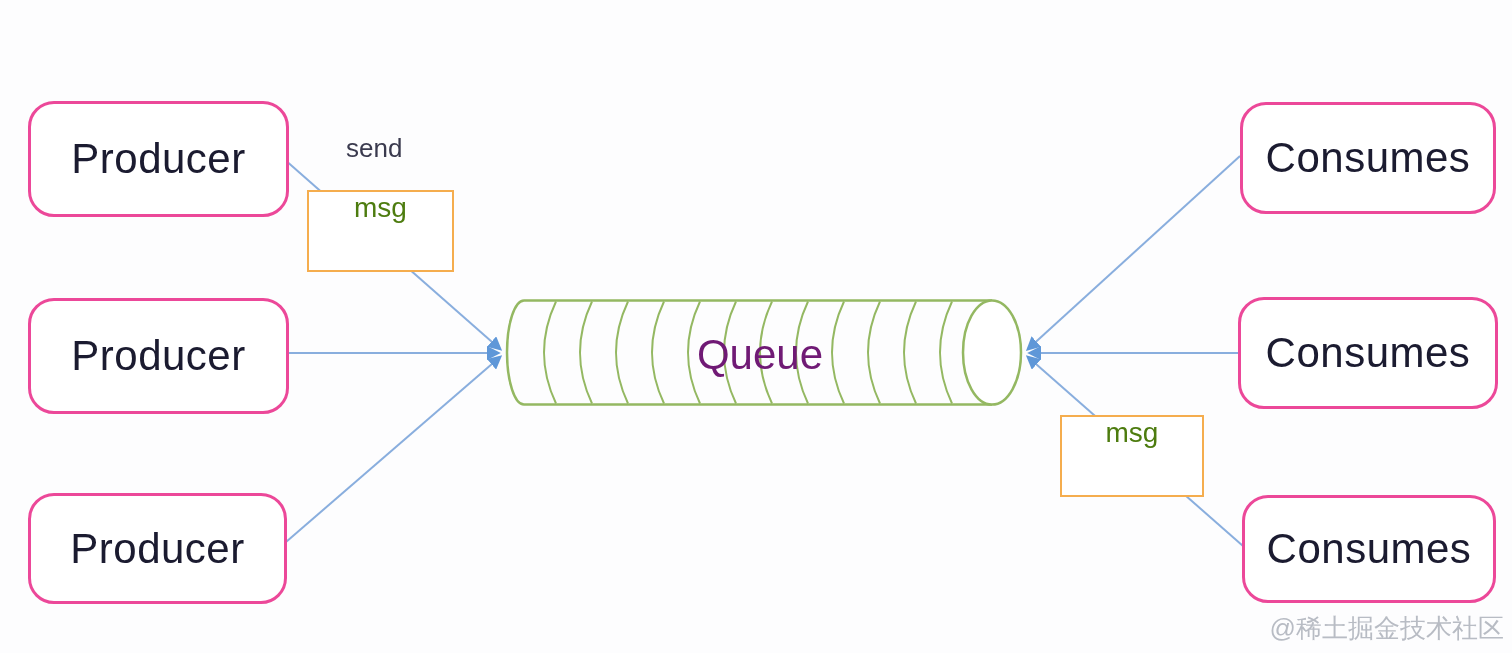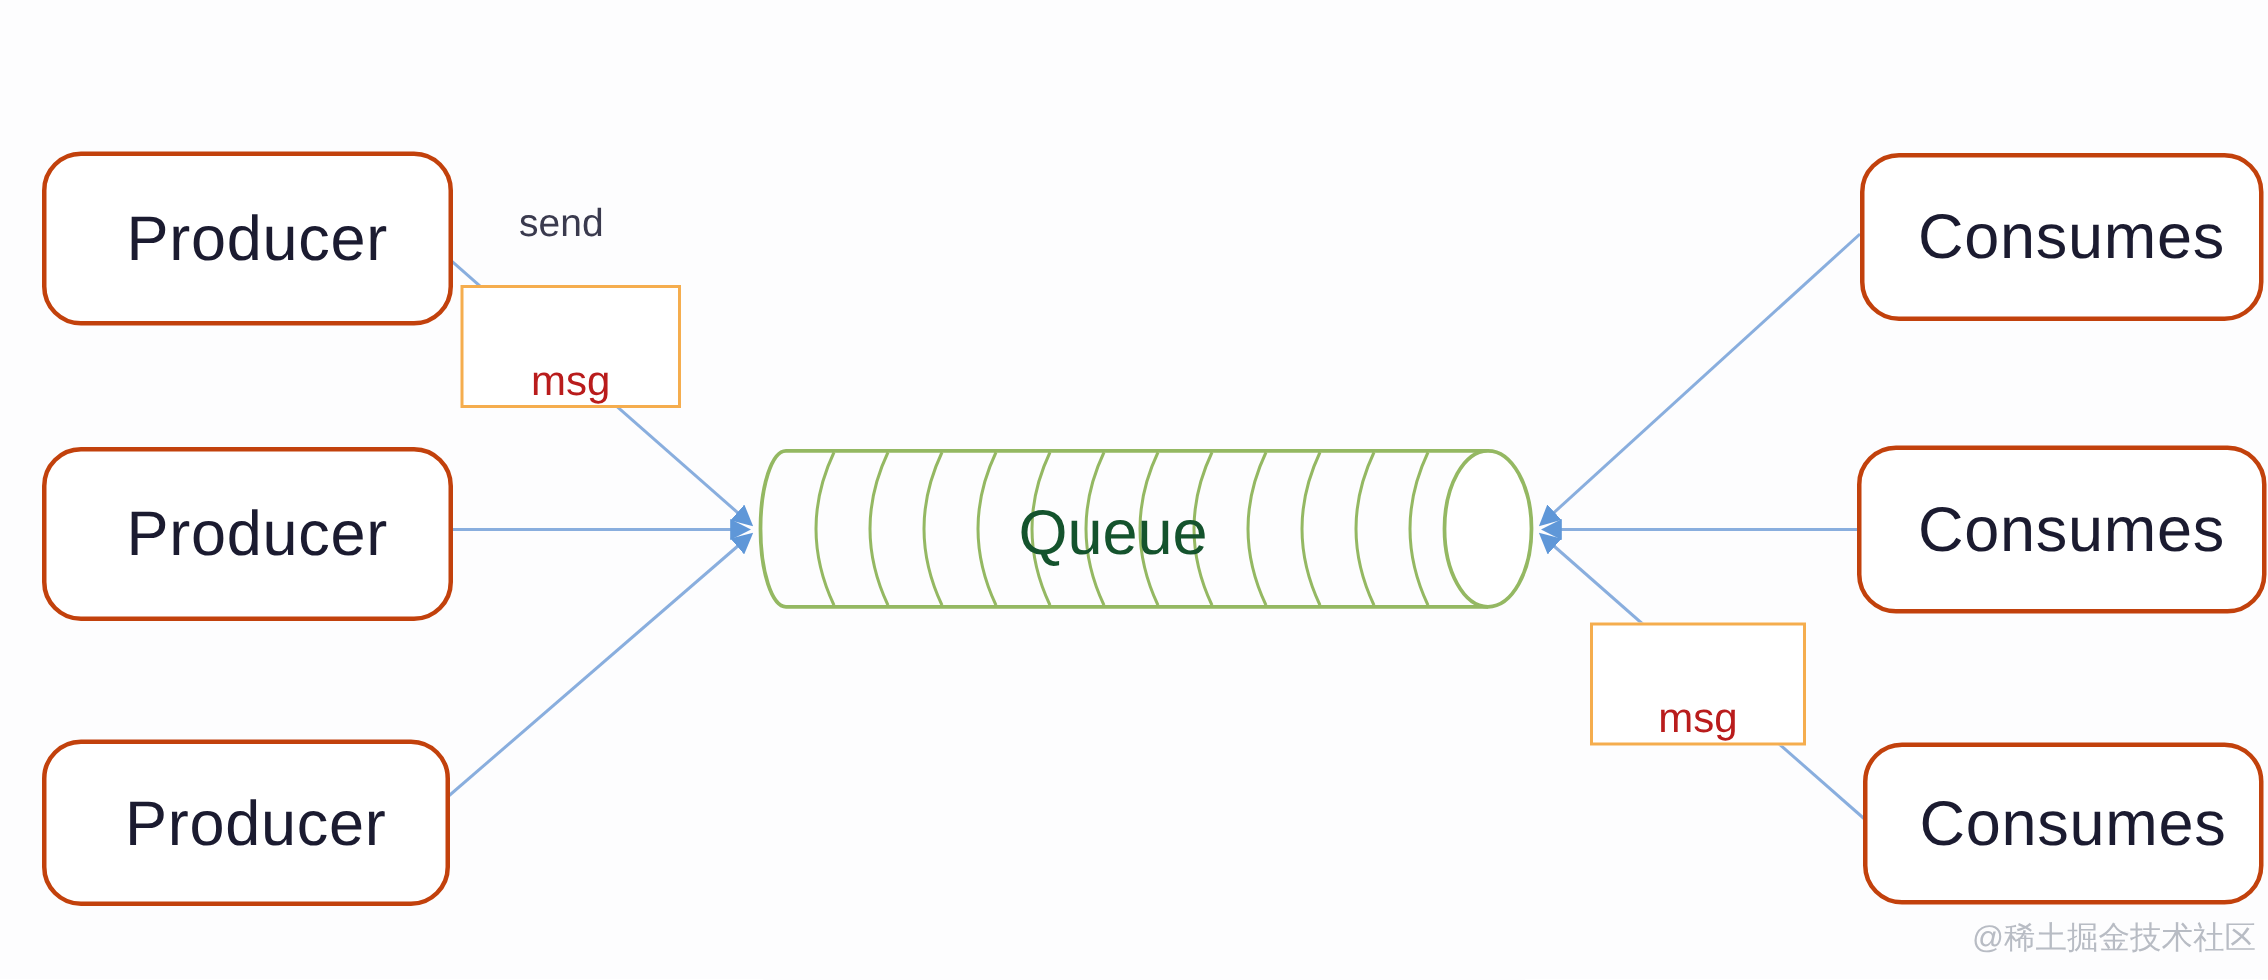--- a/index.html
+++ b/index.html
@@ -14,73 +14,72 @@
   svg.wires {
     position: absolute;
     left: 0; top: 0;
     width: 1512px; height: 653px;
     z-index: 1;
   }
   .node {
     position: absolute;
     z-index: 2;
     background: #ffffff;
-    border: 3px solid #c2410c;
+    border: 3px solid #ec4899;
     border-radius: 26px;
     display: flex;
     align-items: center;
     justify-content: center;
     font-size: 42px;
     color: #1b1b30;
     letter-spacing: 0.5px;
-    padding-left: 13px;
   }
   .producer-1 { left: 28px;   top: 101px; width: 255px; height: 110px; }
   .producer-2 { left: 28px;   top: 298px; width: 255px; height: 110px; }
   .producer-3 { left: 28px;   top: 493px; width: 253px; height: 105px; }
   .consumer-1 { left: 1240px; top: 102px; width: 250px; height: 106px; }
   .consumer-2 { left: 1238px; top: 297px; width: 254px; height: 106px; }
   .consumer-3 { left: 1242px; top: 495px; width: 248px; height: 102px; }
   .msg-box {
     position: absolute;
     z-index: 2;
     background: #ffffff;
     border: 2px solid #f5ad4e;
     display: flex;
-    align-items: flex-end;
+    align-items: flex-start;
     justify-content: center;
     font-size: 28px;
-    color: #b91c1c;
+    color: #4d7c0f;
   }
   .msg-left  { left: 307px;  top: 190px; width: 143px; height: 78px; }
   .msg-right { left: 1060px; top: 415px; width: 140px; height: 78px; }
   .edge-label {
     position: absolute;
     z-index: 3;
     color: #3a3a4e;
     font-size: 26px;
     white-space: nowrap;
   }
   .send-label { left: 334px; top: 133px; margin-left: 12px; }
   .receive-label { left: 1005px; top: 531px; font-size: 25px; }
   .queue-label {
     position: absolute;
     z-index: 2;
     left: 580px; top: 331px;
-    width: 324px;
+    width: 360px;
     text-align: center;
     font-size: 42px;
-    color: #14532d;
+    color: #701a75;
     pointer-events: none;
   }
   .watermark {
     position: absolute;
     z-index: 3;
     right: 8px; top: 611px;
-    font-size: 21px;
+    font-size: 26px;
     color: #b8bcc4;
   }
   .wire { stroke: #89aede; stroke-width: 2; fill: none; }
   .queue-line { stroke: #94b862; stroke-width: 2.5; fill: none; }
   .queue-cap { stroke: #94b862; stroke-width: 2.5; fill: #ffffff; }
   .rib { stroke: #94b862; stroke-width: 2; fill: none; }
 </style>
 </head>
 <body>
 

